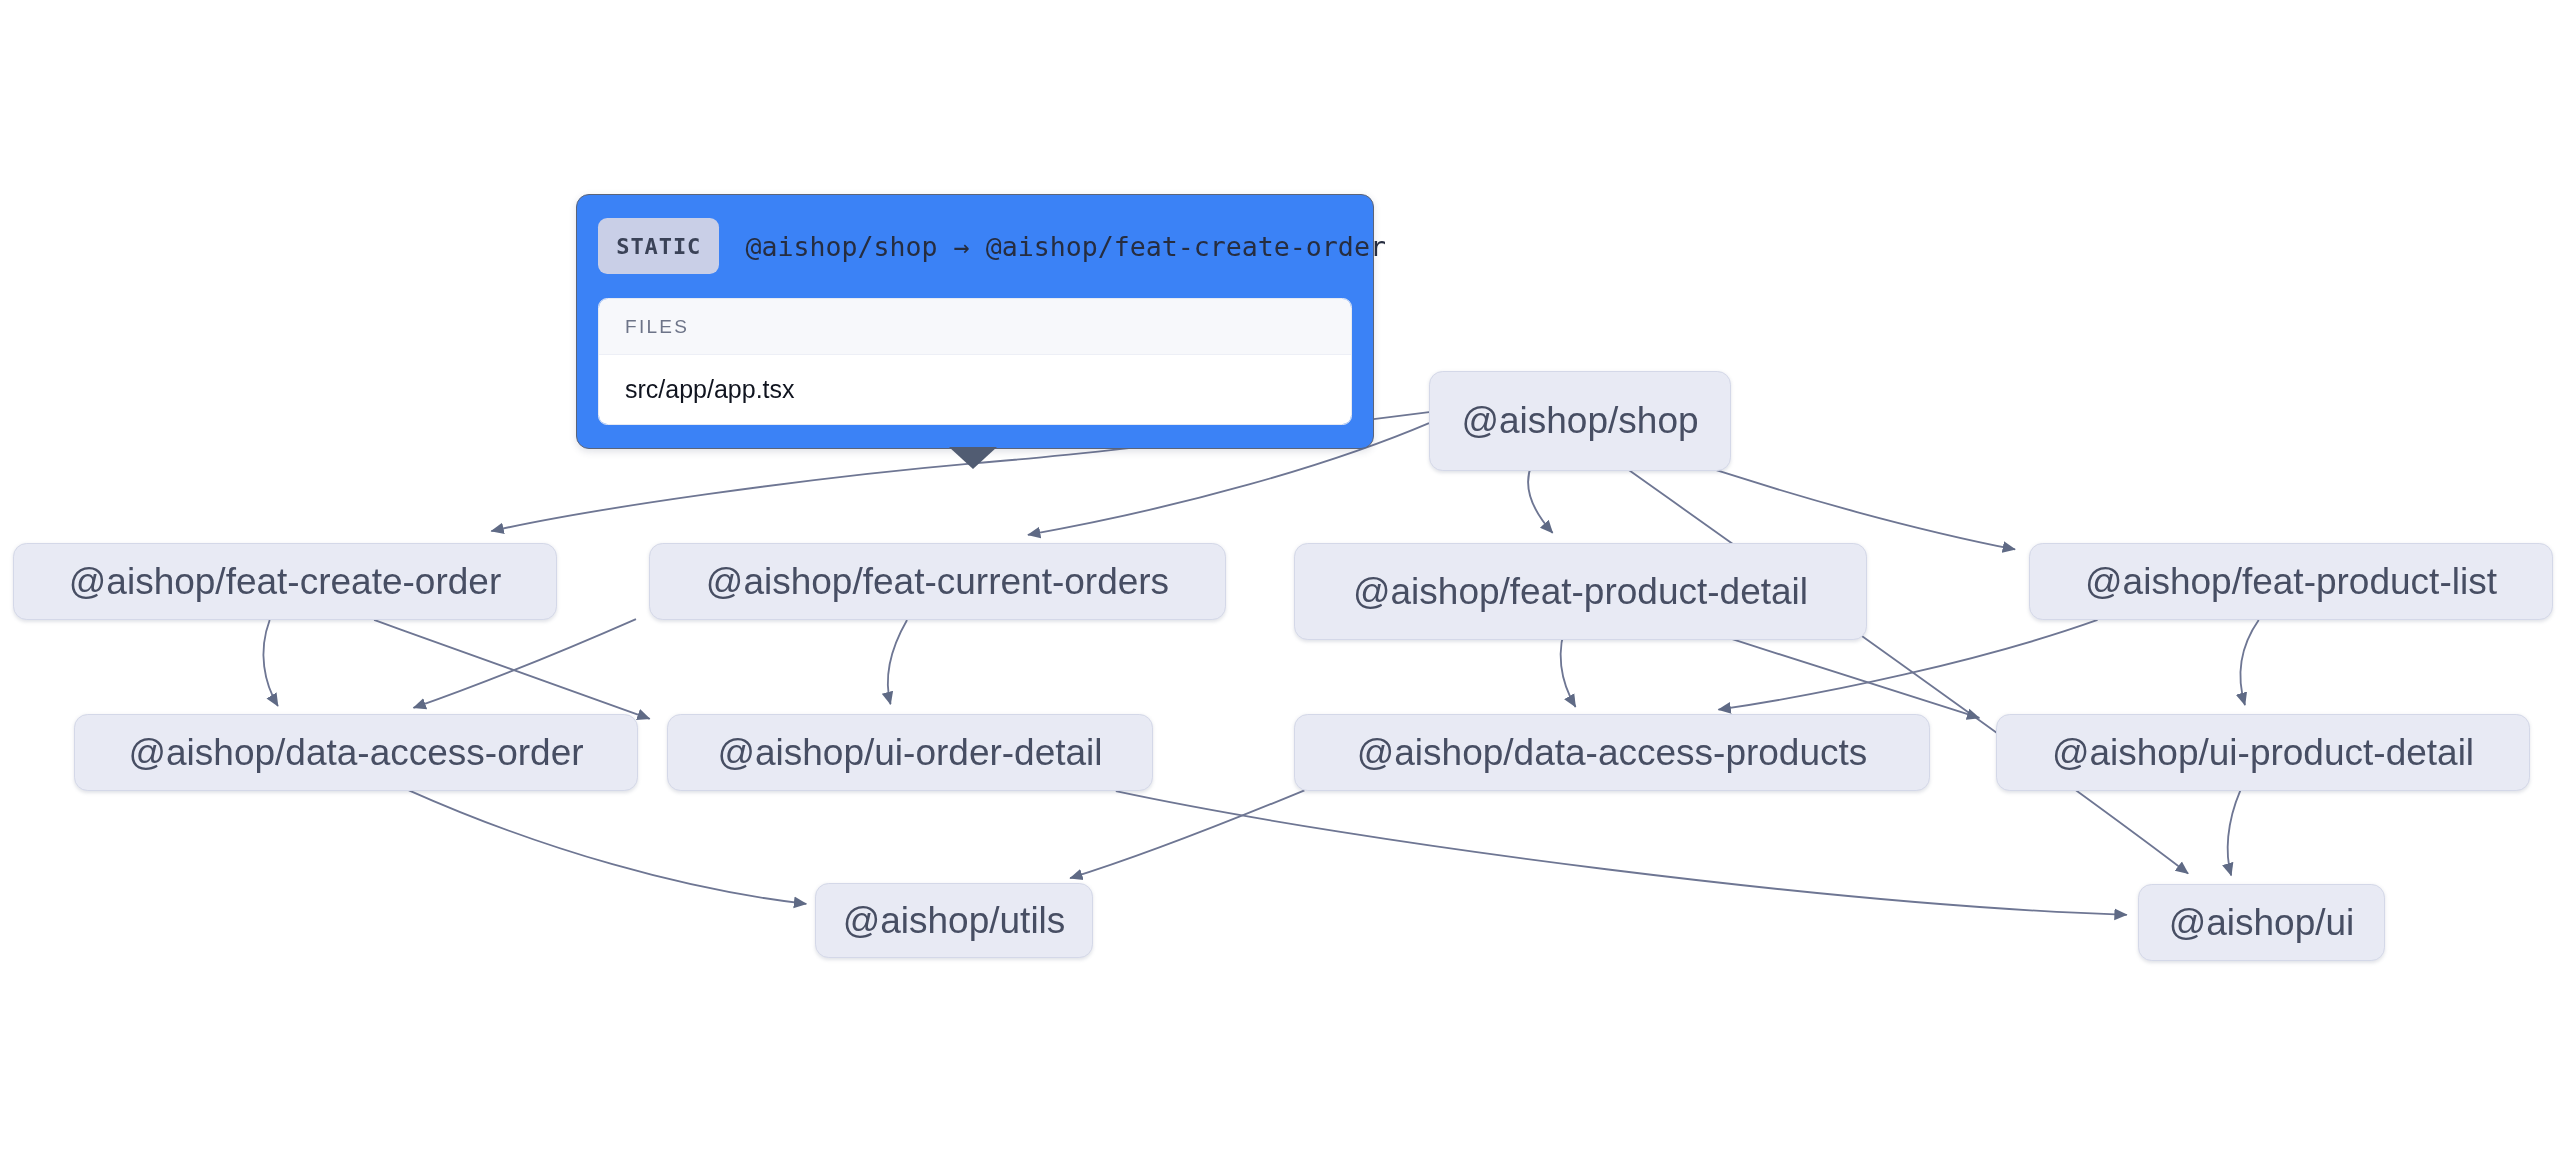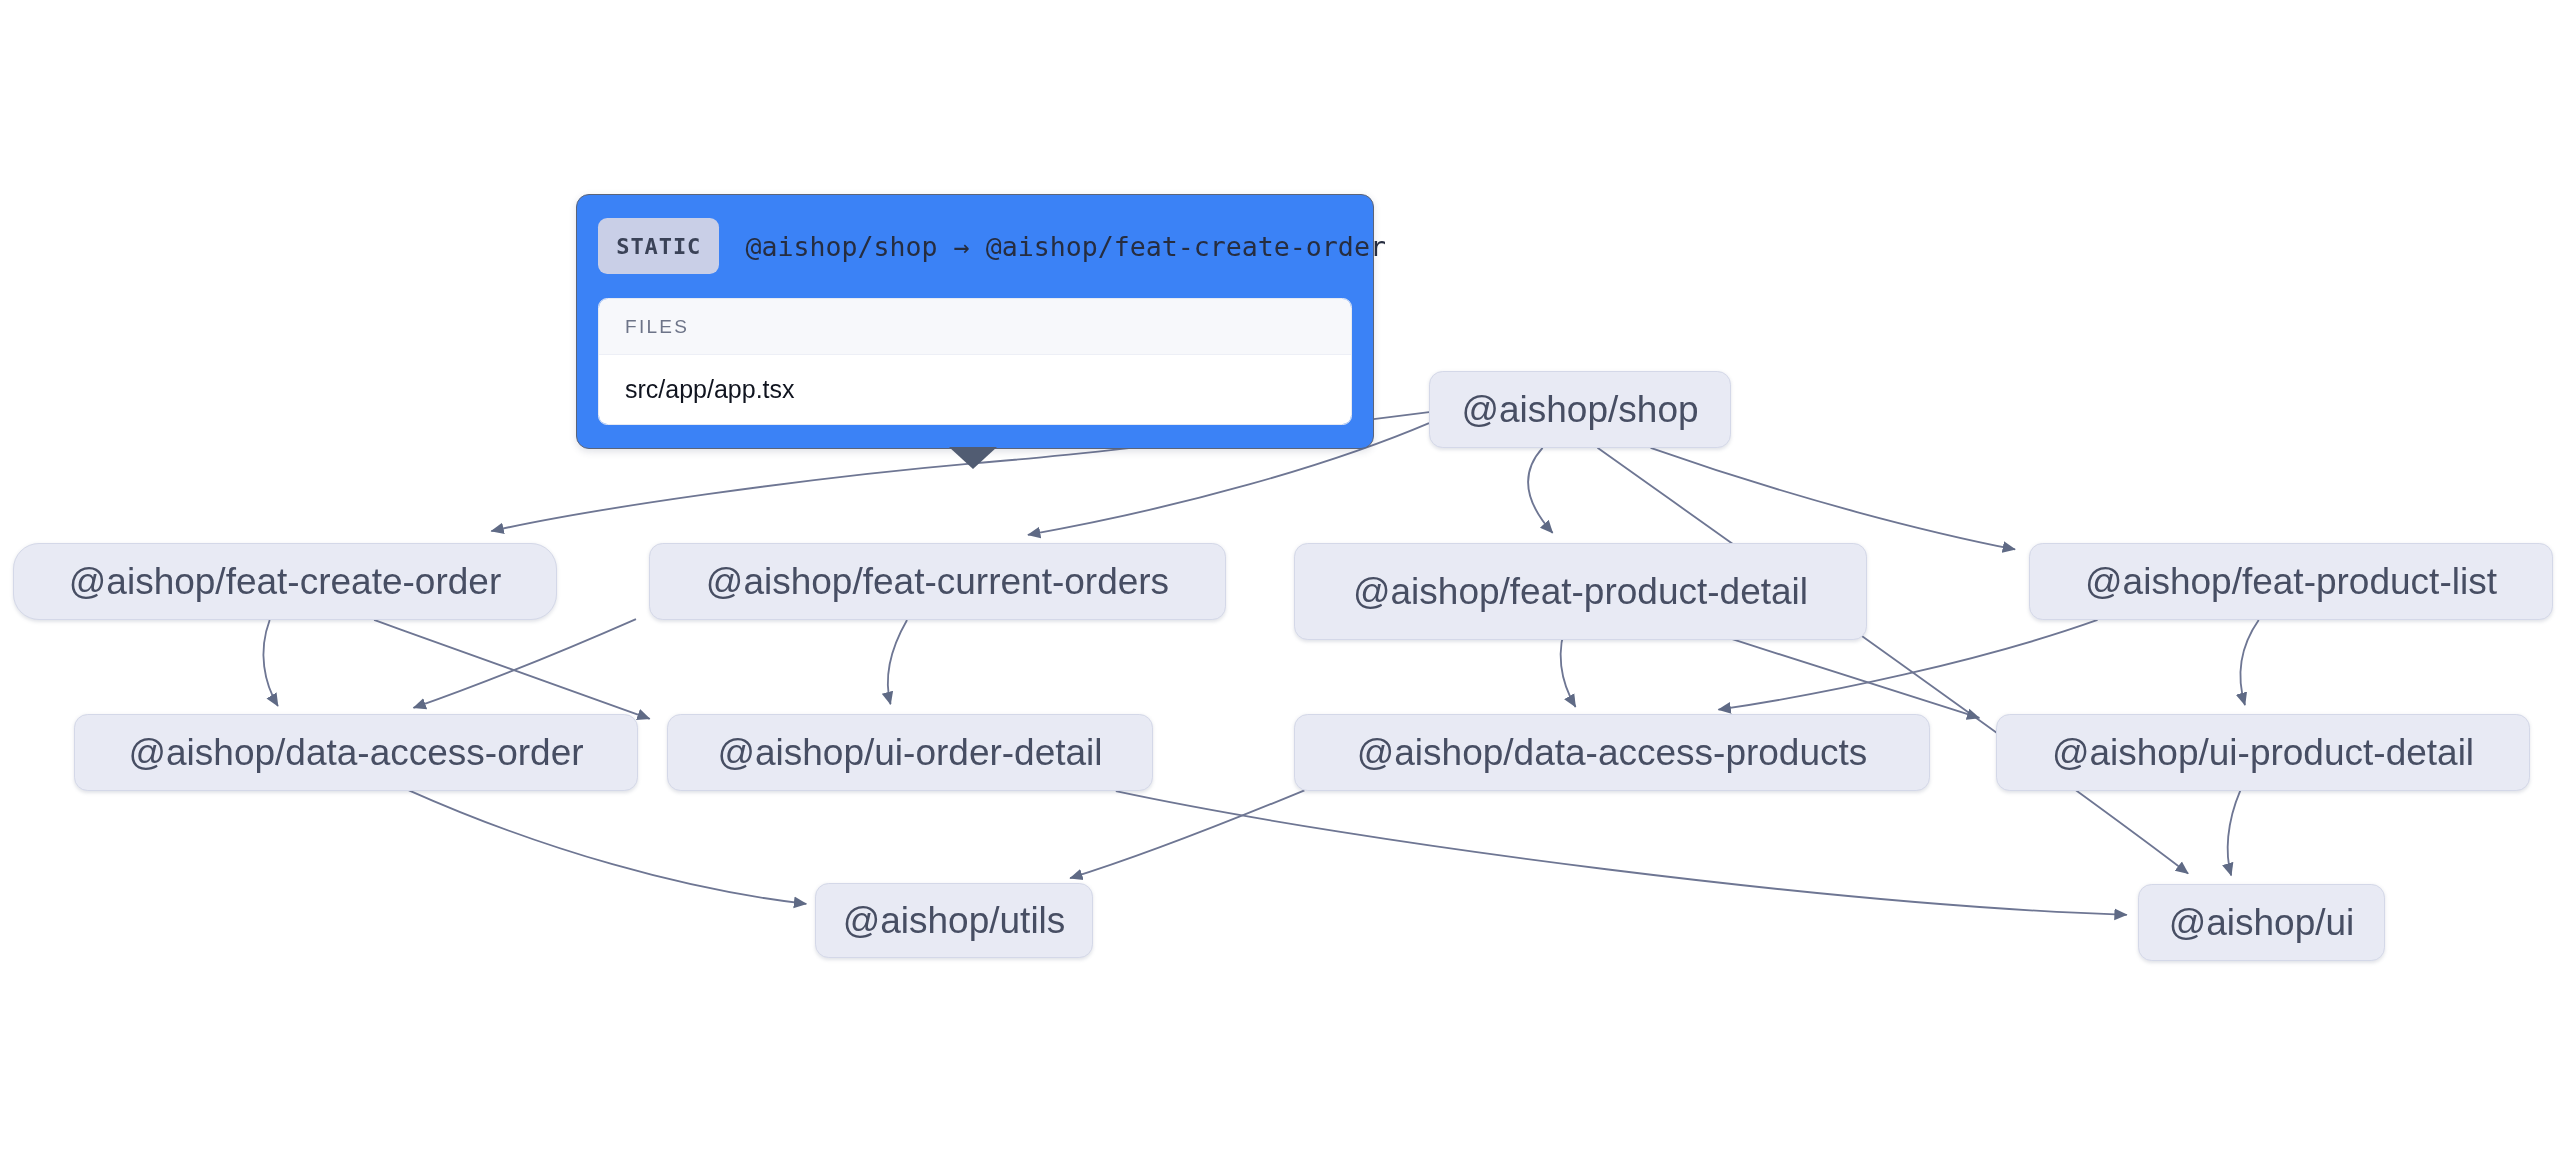--- a/index.html
+++ b/index.html
@@ -79,22 +79,22 @@
         <path d="M 2290 677 C 2164 722 1992 758 1876 775" class="edge" marker-end="url(#arrow)"></path>
         <path d="M 2466 677 C 2443 710 2443 743 2451 770" class="edge" marker-end="url(#arrow)"></path>
         <path d="M 446 863 C 592 928 748 972 880 987" class="edge" marker-end="url(#arrow)"></path>
         <path d="M 1424 863 C 1332 901 1242 936 1168 959" class="edge" marker-end="url(#arrow)"></path>
         <path d="M 1218 864 C 1490 922 2012 989 2322 999" class="edge" marker-end="url(#arrow)"></path>
         <path d="M 2446 863 C 2431 898 2429 932 2436 956" class="edge" marker-end="url(#arrow)"></path>
       </g>
   </svg>
 
   <div id="nodes">
-      <div class="node" style="left: 1429px; top: 371px; width: 302px; height: 77px; text-align: right;">@aishop/shop</div>
-      <div class="node" style="left: 13px; top: 543px; width: 544px; height: 77px; border-radius: 26px;">@aishop/feat-create-order</div>
+      <div class="node" style="left: 1429px; top: 371px; width: 302px; height: 100px; text-align: right;">@aishop/shop</div>
+      <div class="node" style="left: 13px; top: 543px; width: 544px; height: 77px;">@aishop/feat-create-order</div>
       <div class="node" style="left: 649px; top: 543px; width: 577px; height: 77px;">@aishop/feat-current-orders</div>
       <div class="node" style="left: 1294px; top: 543px; width: 573px; height: 97px;">@aishop/feat-product-detail</div>
       <div class="node" style="left: 2029px; top: 543px; width: 524px; height: 77px;">@aishop/feat-product-list</div>
       <div class="node" style="left: 33px; top: 714px; width: 564px; height: 77px; margin-left: 41px;">@aishop/data-access-order</div>
       <div class="node" style="left: 667px; top: 714px; width: 486px; height: 77px;">@aishop/ui-order-detail</div>
       <div class="node" style="left: 1294px; top: 714px; width: 636px; height: 77px;">@aishop/data-access-products</div>
       <div class="node" style="left: 1996px; top: 714px; width: 534px; height: 77px;">@aishop/ui-product-detail</div>
       <div class="node" style="left: 815px; top: 883px; width: 278px; height: 75px;">@aishop/utils</div>
       <div class="node" style="left: 2138px; top: 884px; width: 247px; height: 77px;">@aishop/ui</div>
     </div>

